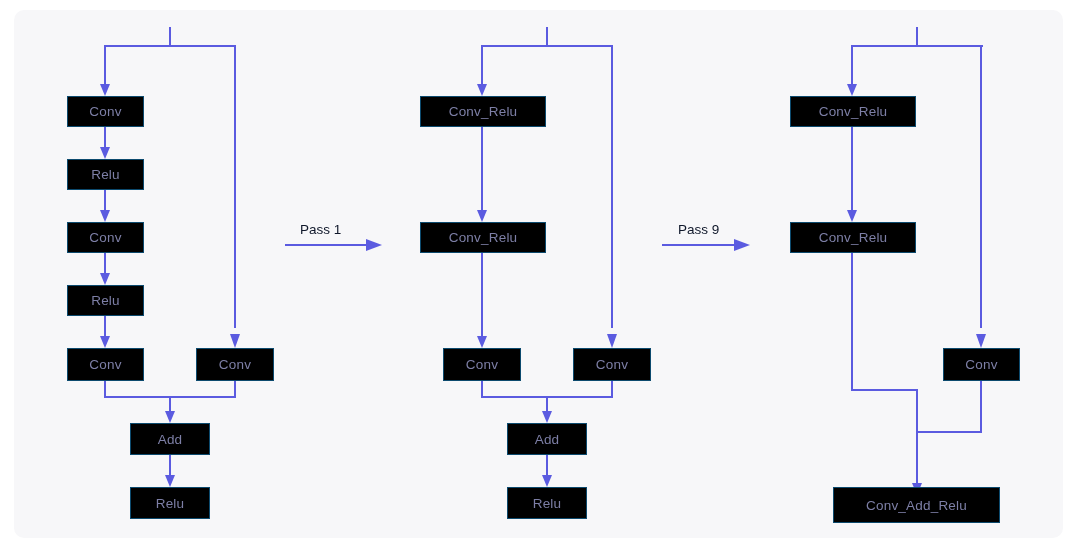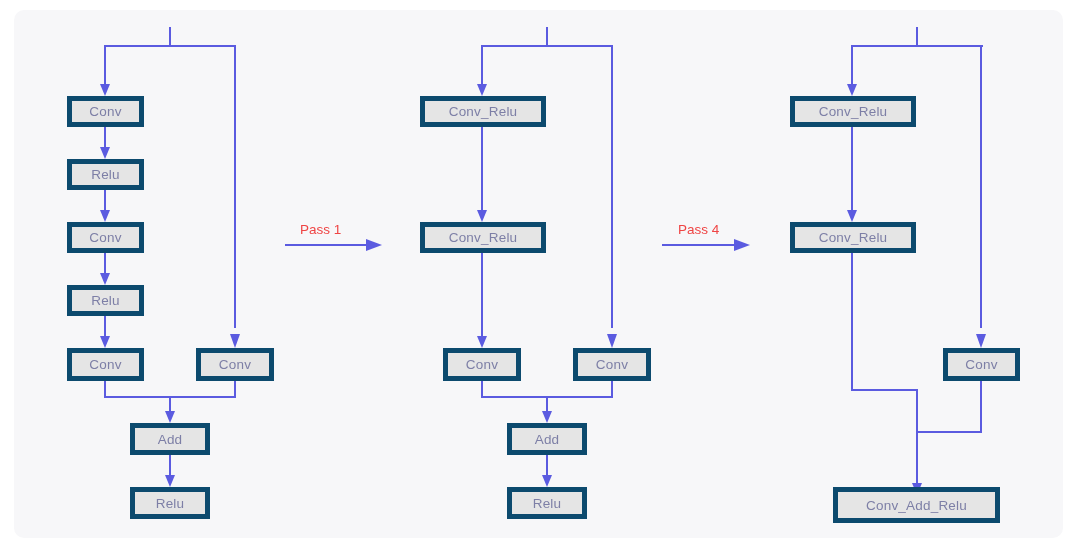--- a/index.html
+++ b/index.html
@@ -13,31 +13,31 @@
     position:absolute;
     left:14px;top:10px;
     width:1049px;height:528px;
     background:#f7f7f9;
     border-radius:10px;
   }
   #svgroot{position:absolute;left:0;top:0;width:1080px;height:550px;}
   .node{
     position:absolute;
     box-sizing:border-box;
-    background:#e5e5e5;
-    border:5px solid #0c4a6e;
+    background:#000000;
+    border:1px solid #0c4a6e;
     display:flex;align-items:center;justify-content:center;
     color:#7d7fa6;
     font-size:13.5px;
     letter-spacing:.2px;
     white-space:nowrap;
   }
   .passlabel{
     position:absolute;
-    color:#ef4444;
+    color:#0f172a;
     font-size:13.5px;
     white-space:nowrap;
   }
   svg line, svg path, svg polyline{
     stroke:#5b5be0;
     stroke-width:2;
     fill:none;
   }
   .arrowhead{fill:#5b5be0;stroke:none;}
 </style>
@@ -136,18 +136,18 @@
 
 <div class="passlabel" style="left:300px;top:222px;">Pass 1</div>
 
 <div class="node" style="left:420px;top:96px;width:126px;height:31px;">Conv_Relu</div>
 <div class="node" style="left:420px;top:222px;width:126px;height:31px;">Conv_Relu</div>
 <div class="node" style="left:443px;top:348px;width:78px;height:33px;">Conv</div>
 <div class="node" style="left:573px;top:348px;width:78px;height:33px;">Conv</div>
 <div class="node" style="left:507px;top:423px;width:80px;height:32px;">Add</div>
 <div class="node" style="left:507px;top:487px;width:80px;height:32px;">Relu</div>
 
-<div class="passlabel" style="left:678px;top:222px;">Pass 4</div>
+<div class="passlabel" style="left:678px;top:222px;">Pass 9</div>
 
 <div class="node" style="left:790px;top:96px;width:126px;height:31px;">Conv_Relu</div>
 <div class="node" style="left:790px;top:222px;width:126px;height:31px;">Conv_Relu</div>
 <div class="node" style="left:943px;top:348px;width:77px;height:33px;">Conv</div>
 <div class="node" style="left:833px;top:487px;width:167px;height:36px;">Conv_Add_Relu</div>
 
 </body></html>

